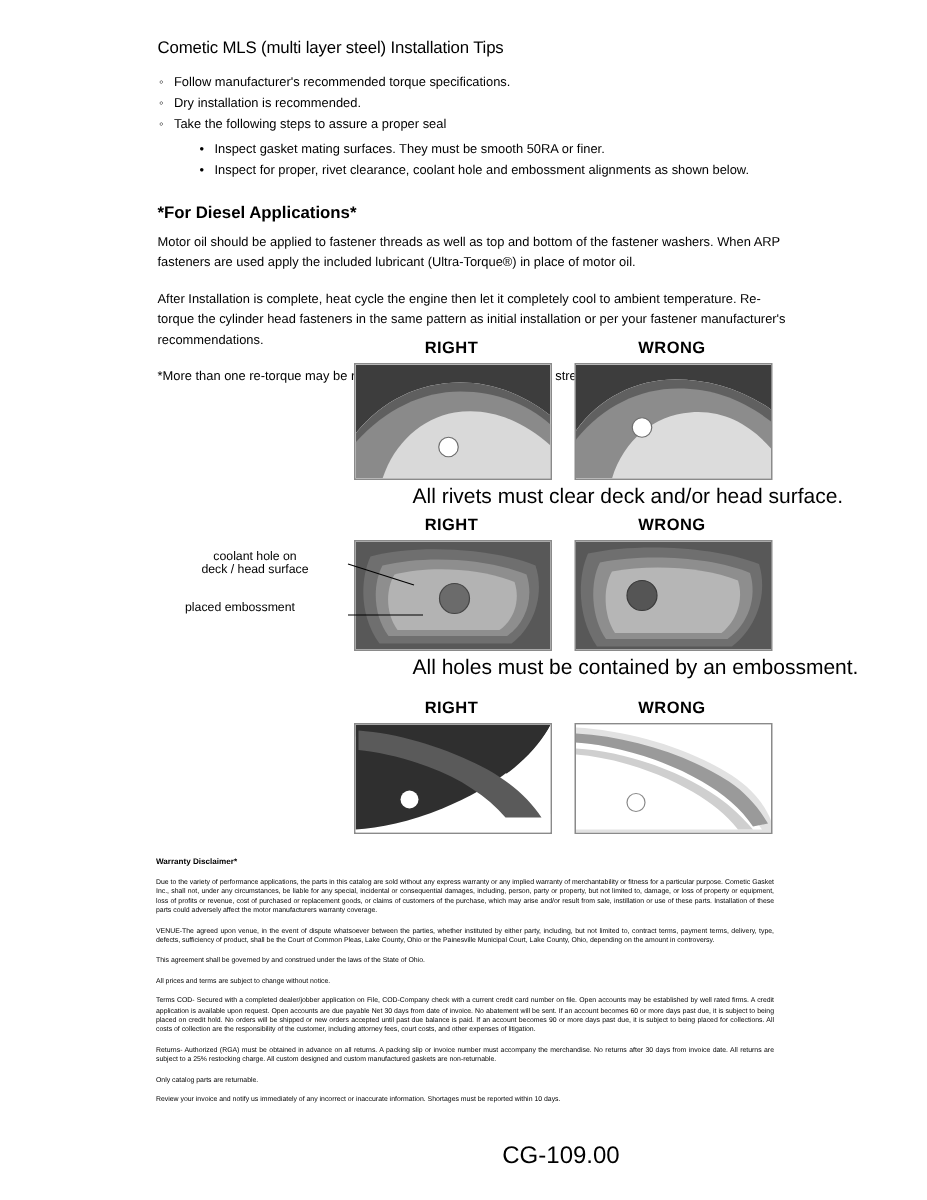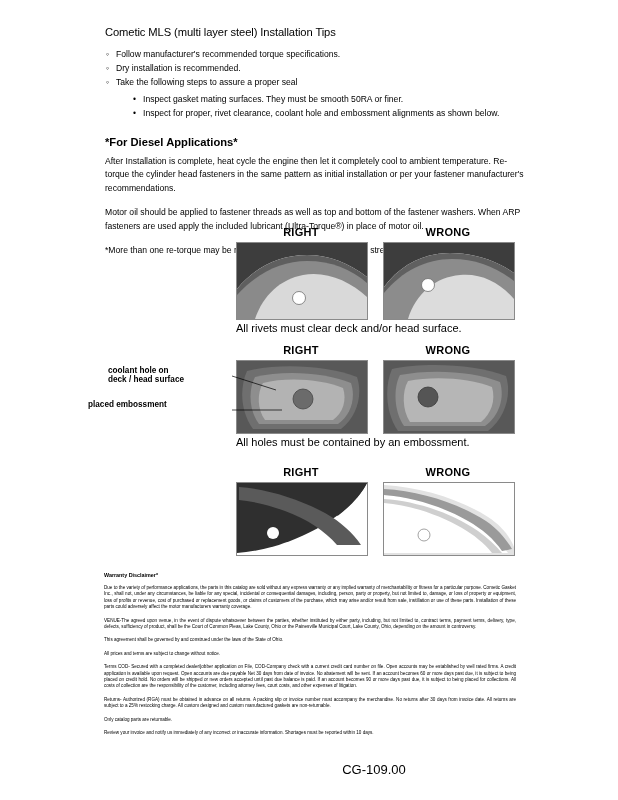--- a/index.html
+++ b/index.html
@@ -100,28 +100,28 @@
     text-align: center;
     letter-spacing: 0.3px;
   }
   .panel {
     position: absolute;
     border: 1px solid #8a8a8a;
     overflow: hidden;
     background: #ffffff;
   }
   .caption {
-    font-size: 11px;
-    position: absolute;
+    font-size: 14px;
+    position: absolute;
+    margin-left: 39px;
   }
   .callout {
     font-size: 8.2px;
     position: absolute;
-    text-align: left;
-    font-weight: bold;
+    text-align: center;
   }
 
   
   .warranty {
     position: absolute;
     left: 104px;
     top: 572px;
     width: 412px;
   }
   .warranty h3 {
@@ -133,21 +133,21 @@
     font-size: 4.6px;
     line-height: 6.4px;
     margin: 0 0 7px 0;
     text-align: justify;
   }
   .docnum {
     position: absolute;
     left: 0; top: 762px;
     width: 618px;
     text-align: center;
-    font-size: 13px;
+    font-size: 16px;
     padding-left: 130px;
     box-sizing: border-box;
   }
   svg { display: block; }
 </style>
 </head>
 <body>
 
 <div class="page">
 
@@ -160,22 +160,22 @@
       <li>Take the following steps to assure a proper seal</li>
     </ul>
     <div style="padding-left:24px;">
       <ul class="subbullets">
         <li>Inspect gasket mating surfaces.  They must be smooth 50RA or finer.</li>
         <li>Inspect for proper, rivet clearance, coolant hole and embossment alignments as shown below.</li>
       </ul>
     </div>
 
     <h2 class="subtitle">*For Diesel Applications*</h2>
+    <p class="para">Motor oil should be applied to fastener threads as well as top and bottom of the fastener washers. When ARP fasteners are used apply the included lubricant (Ultra-Torque®) in place of motor oil.</p>
     <p class="para">After Installation is complete, heat cycle the engine then let it completely cool to ambient temperature. Re-torque the cylinder head fasteners in the same pattern as initial installation or per your fastener manufacturer's recommendations.</p>
-    <p class="para">Motor oil should be applied to fastener threads as well as top and bottom of the fastener washers. When ARP fasteners are used apply the included lubricant (Ultra-Torque®) in place of motor oil.</p>
     <p class="note">*More than one re-torque may be required to achieve proper fastener stretch*</p>
   </div>
 
   <div class="figures">
 
     <div class="figrow" style="height:94px;">
       <div class="fig-label" style="position:absolute; left:236px; top:0px; width:130px;">RIGHT</div>
       <div class="fig-label" style="position:absolute; left:383px; top:0px; width:130px;">WRONG</div>
 
       <div class="panel" style="left:236px; top:16px; width:130px; height:76px;">

